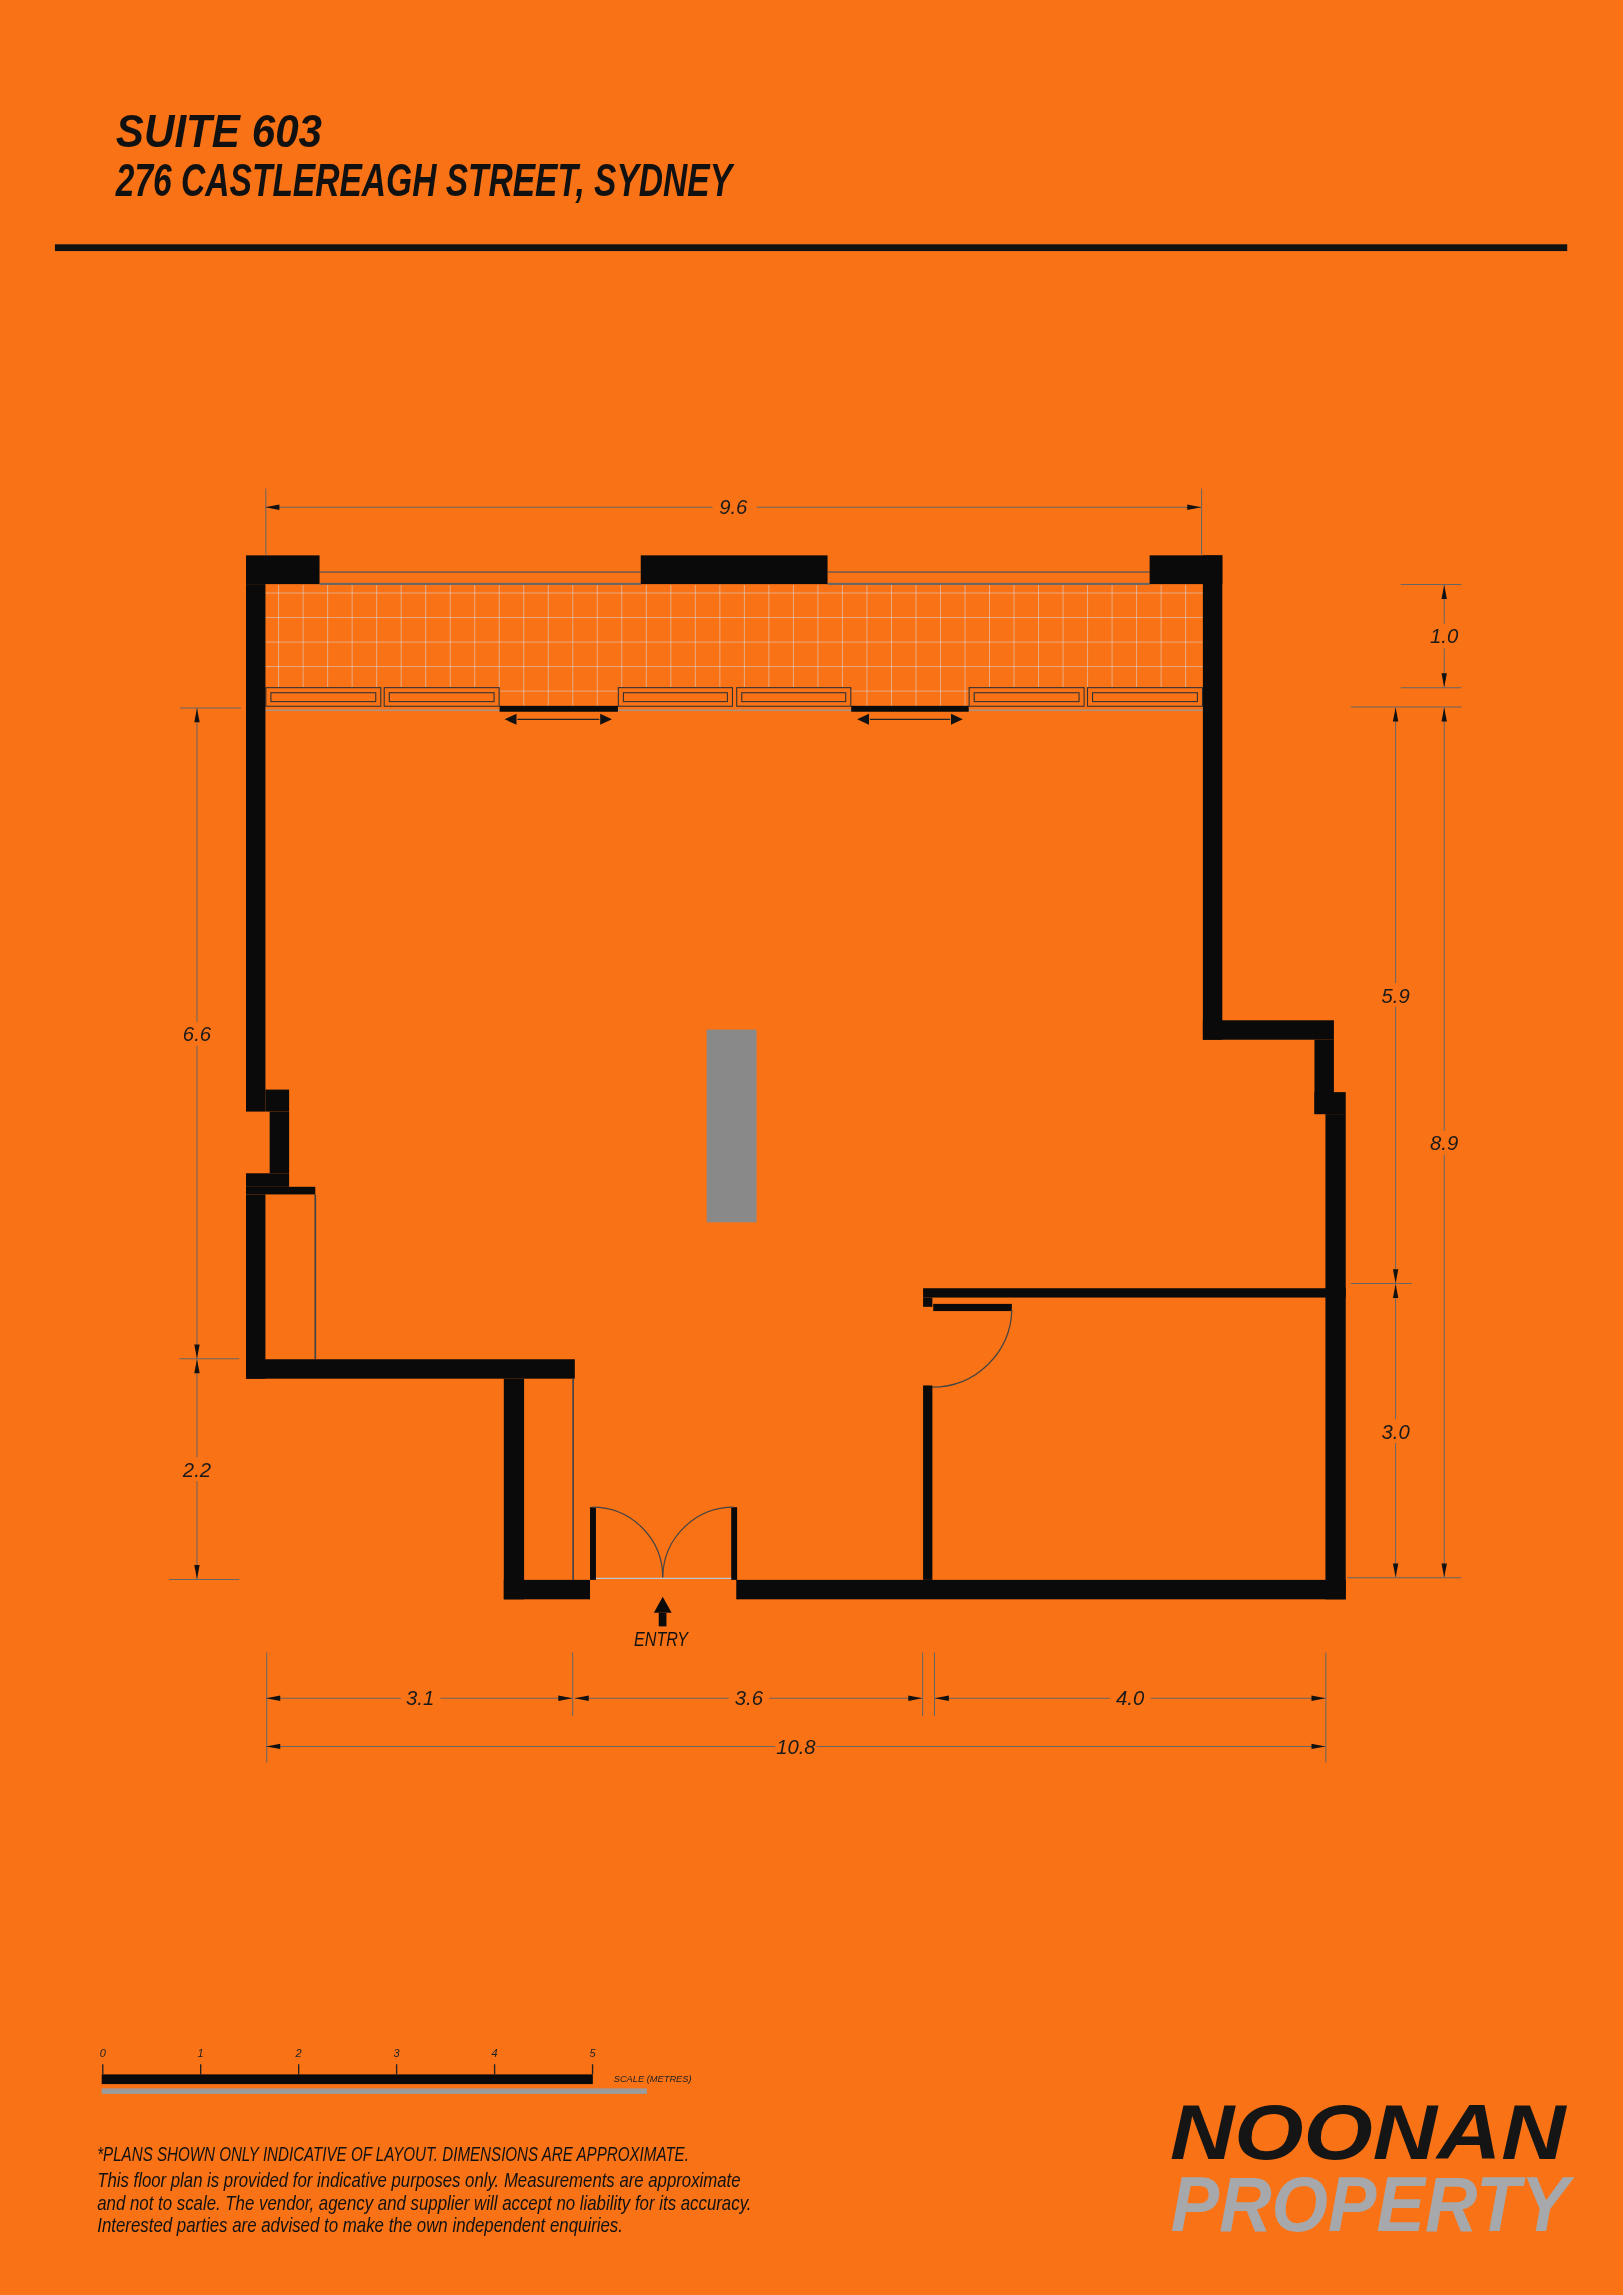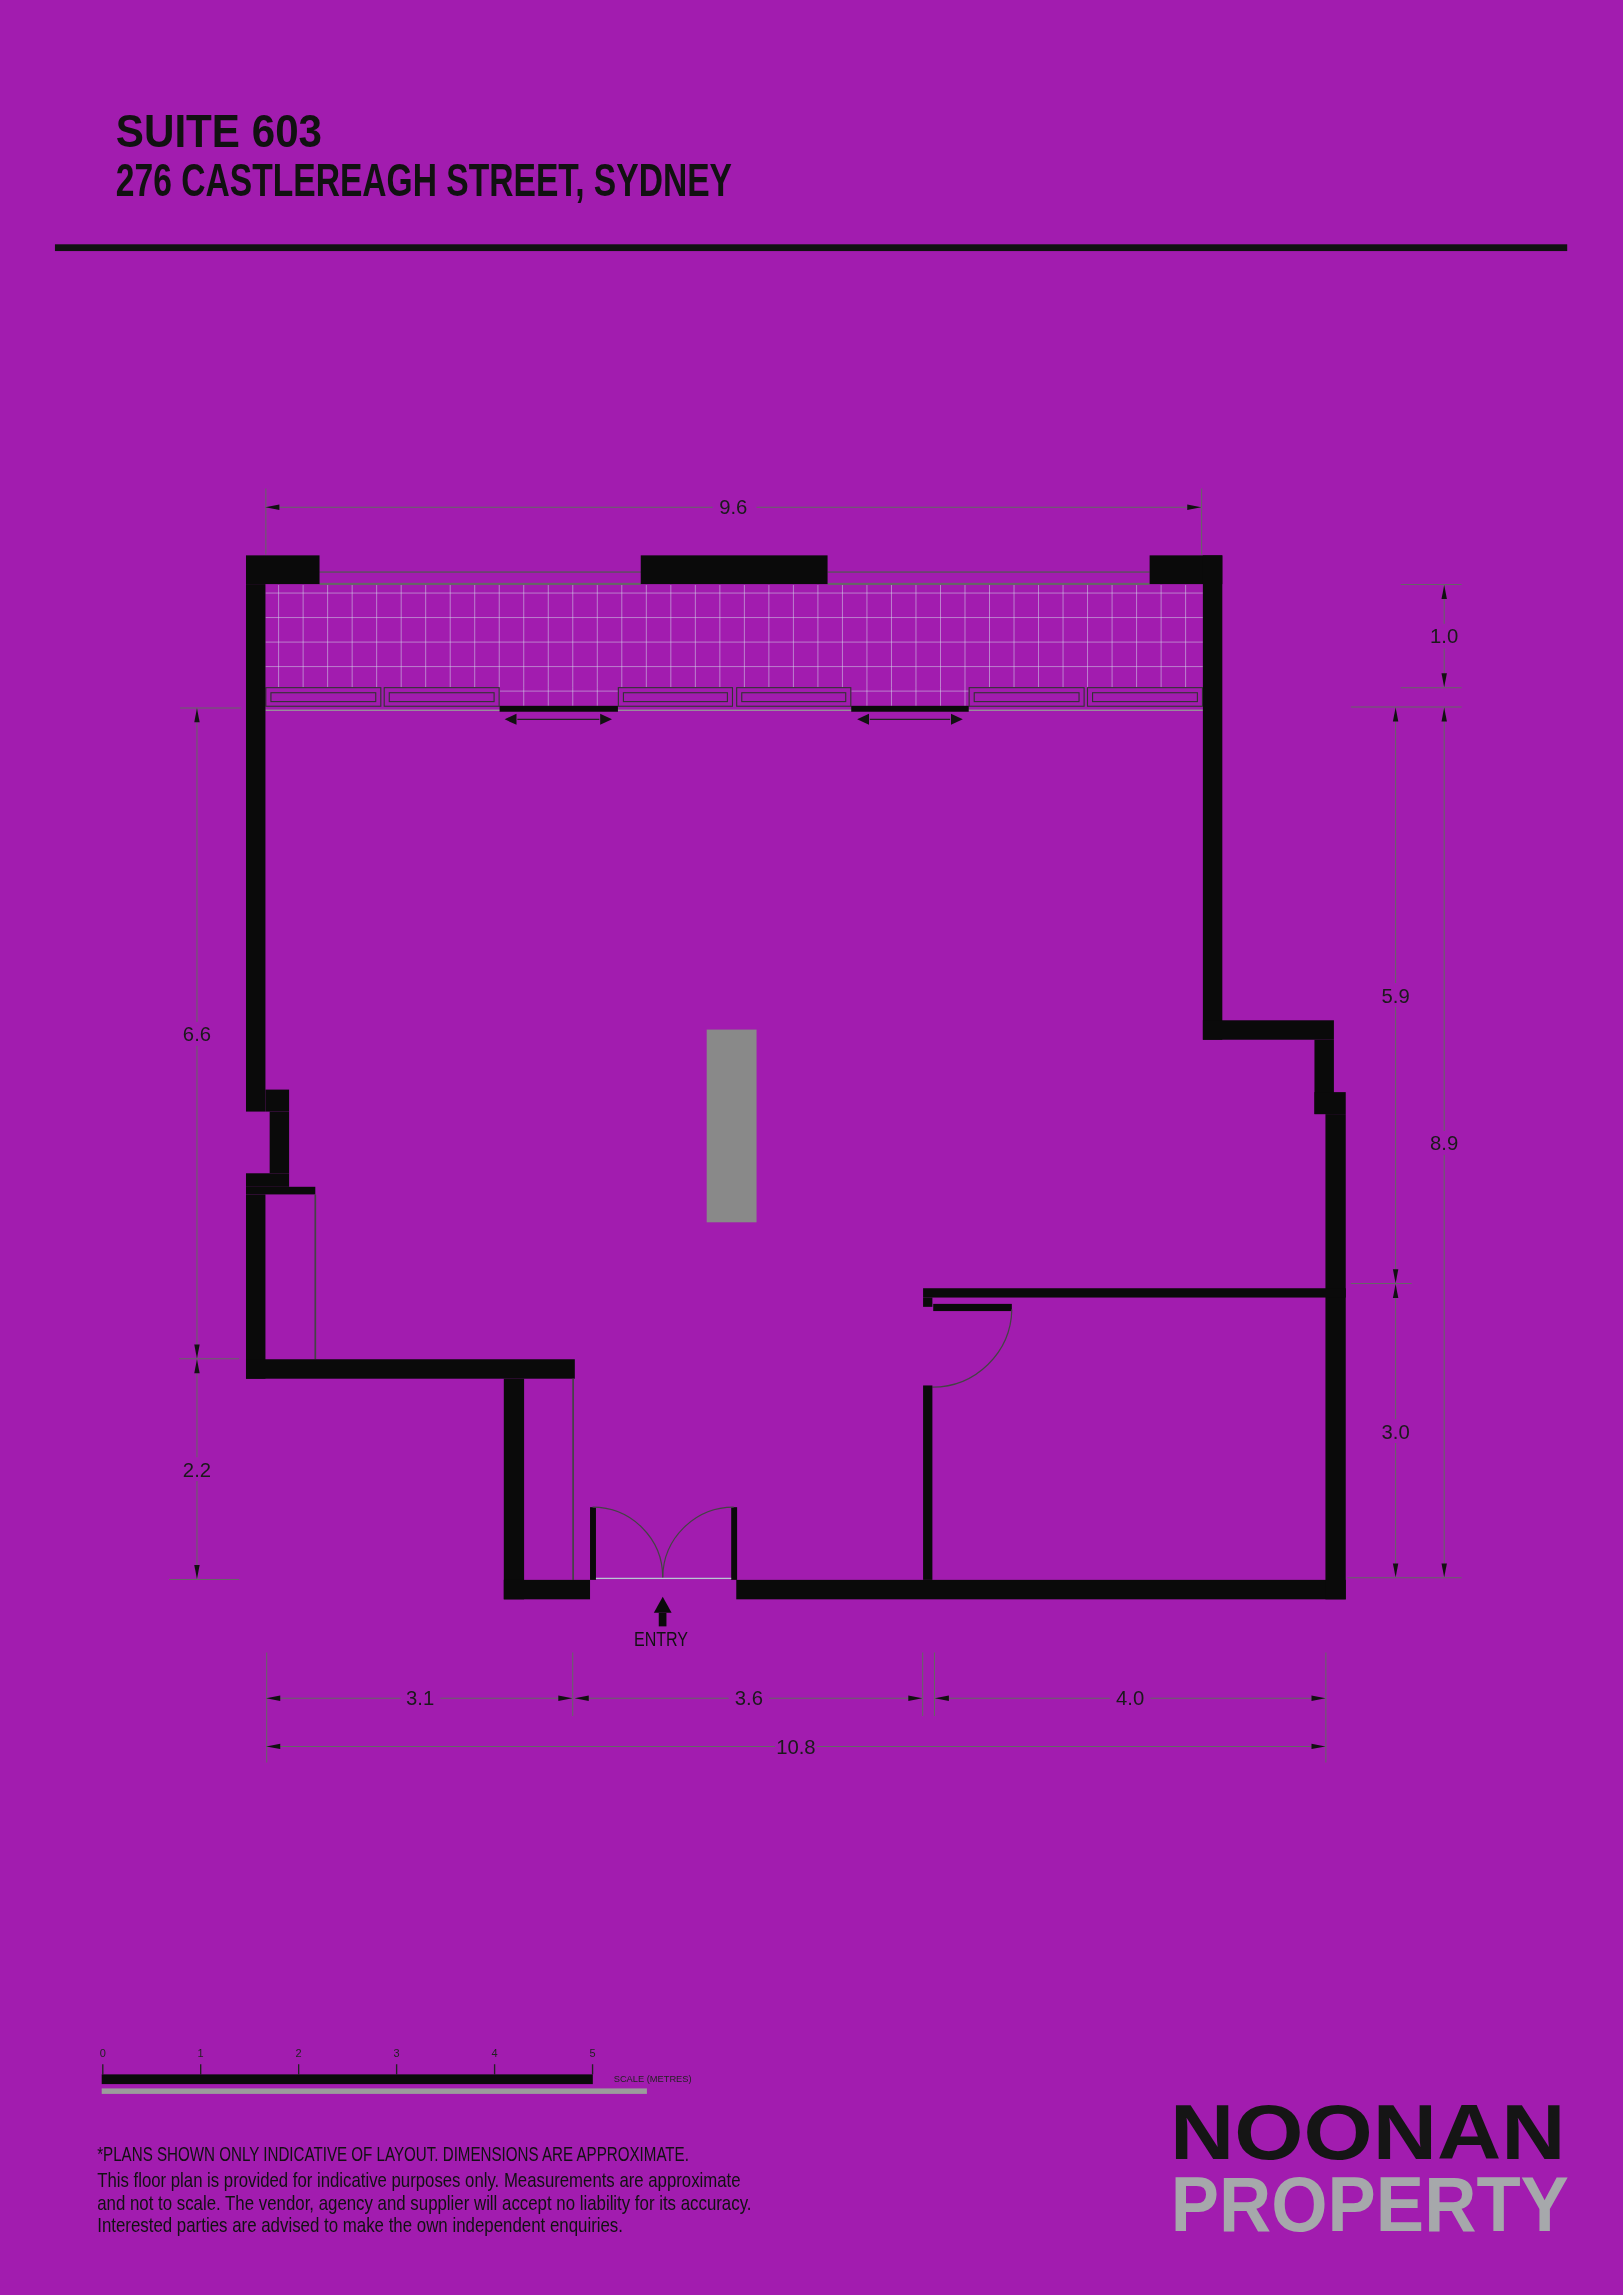--- a/index.html
+++ b/index.html
@@ -1,17 +1,17 @@
 <!DOCTYPE html>
 <html style="font-size:13.5px"><head>
 <meta charset="utf-8">
 <style>
   html,body{margin:0;padding:0;background:#fff;}
-  .page{position:relative;width:1623px;height:2295px;background:#a21caf;overflow:hidden;
-        font-family:"Liberation Sans",sans-serif;}
+  .page{position:relative;width:1623px;height:2295px;background:#f97316;overflow:hidden;
+        font-family:"Liberation Sans",sans-serif;font-style:italic;}
   svg text{font-family:"Liberation Sans",sans-serif;}
 </style>
 </head>
 <body>
 <div class="page">
 <svg width="1623" height="2295" viewBox="0 0 1920 2715" xmlns="http://www.w3.org/2000/svg">
 <defs>
 <pattern id="bgrid" x="503" y="730" width="29" height="29" patternUnits="userSpaceOnUse">
   <path d="M0 0H29M0 0V29" stroke="#d5e0eb" stroke-width="1.2" fill="none"></path>
 </pattern>

